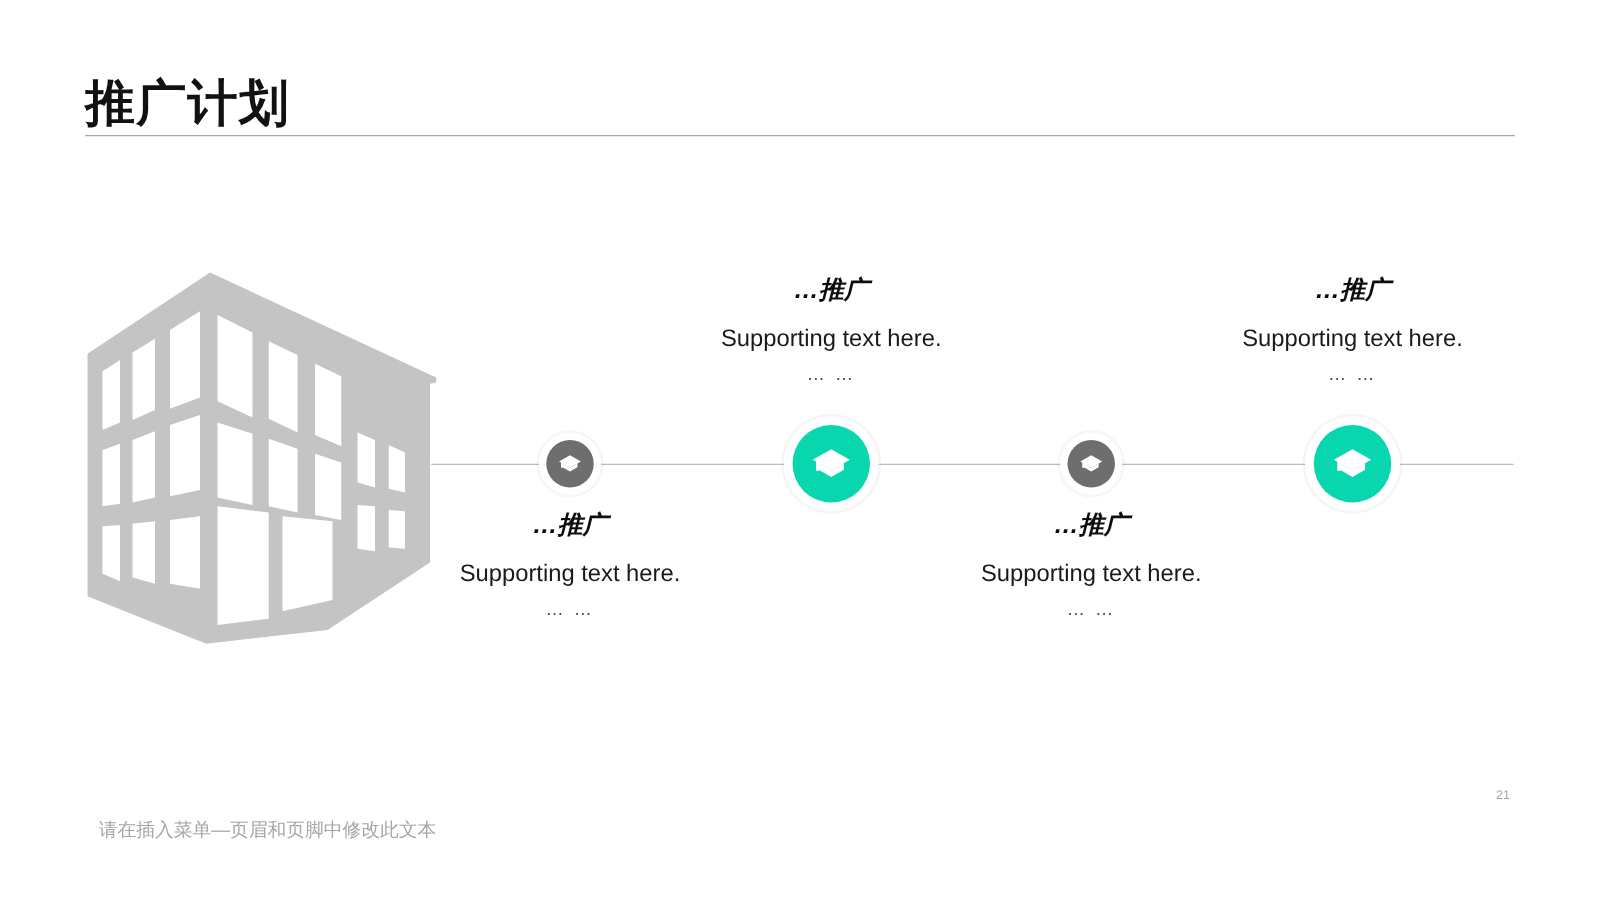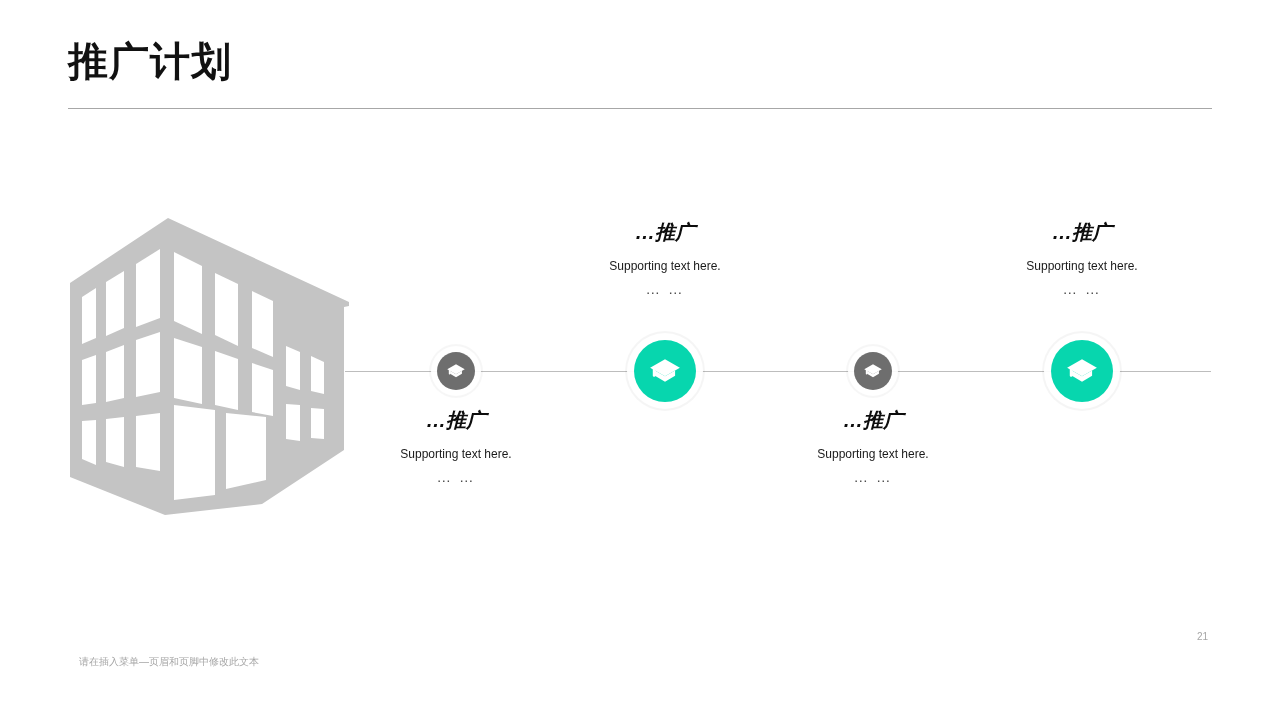--- a/index.html
+++ b/index.html
@@ -17,21 +17,21 @@
     width: 1280px;
     height: 720px;
     background: #ffffff;
     overflow: hidden;
   }
 
   
   .slide-title {
     position: absolute;
     left: 68px;
-    top: 38px;
+    top: 60px;
     font-size: 40px;
     font-weight: bold;
     color: #111111;
     letter-spacing: 1px;
     line-height: 1.15;
     white-space: nowrap;
   }
   .title-rule {
     position: absolute;
     left: 68px;
@@ -96,38 +96,38 @@
   .caption .heading {
     font-size: 20px;
     font-weight: bold;
     color: #0d0d0d;
     line-height: 1.2;
     white-space: nowrap;
     font-style: italic;
   }
   .caption .support {
     margin-top: 14px;
-    font-size: 12px;
+    font-size: 19px;
     color: #1a1a1a;
     line-height: 1.45;
   }
   .caption .dots {
     margin-top: 6px;
     font-size: 14.5px;
     color: #4a4a4a;
     letter-spacing: 2px;
   }
   .caption.above { bottom: 0; }
 
   
   .footer-text {
     position: absolute;
     left: 79px;
     top: 655px;
-    font-size: 10px;
+    font-size: 15px;
     color: #a6a6a6;
     white-space: nowrap;
   }
   .page-number {
     position: absolute;
     right: 72px;
     top: 631px;
     font-size: 10px;
     color: #a6a6a6;
   }

